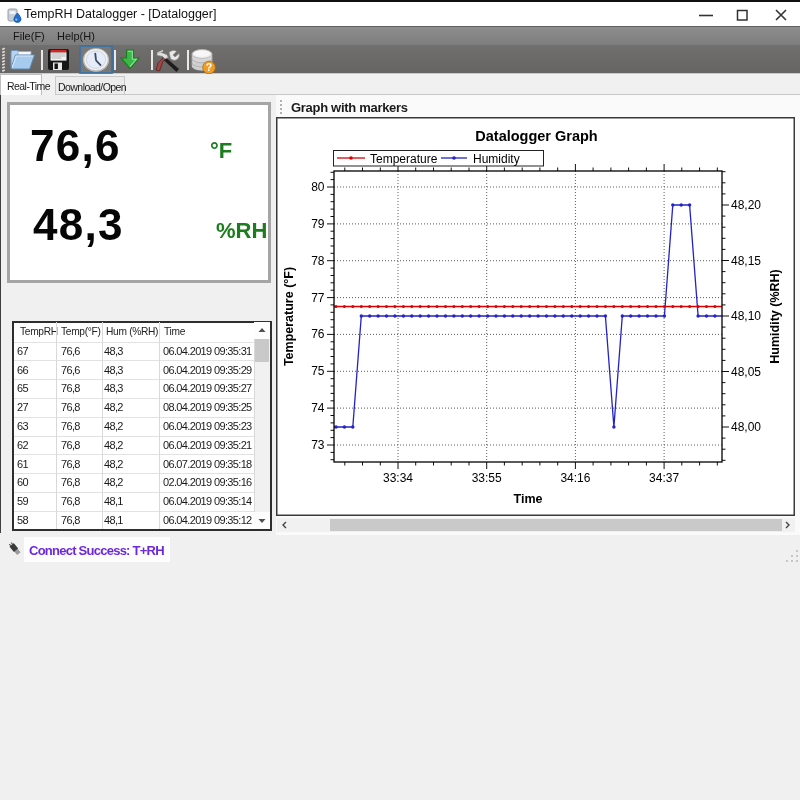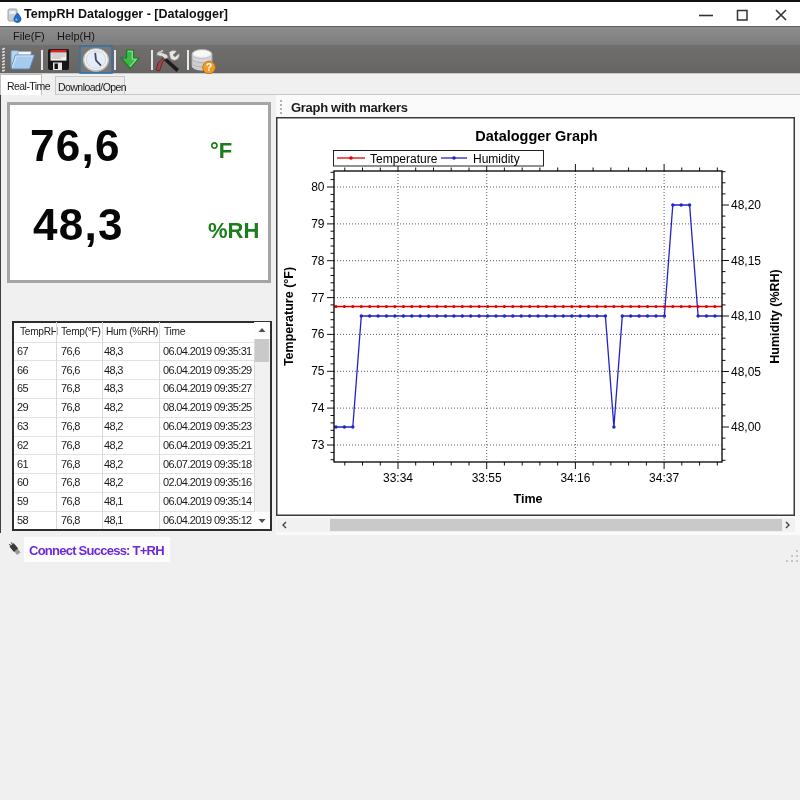--- a/index.html
+++ b/index.html
@@ -1,18 +1,18 @@
 <!DOCTYPE html>
 <html><head><meta charset="utf-8">
 <style>
 *{margin:0;padding:0;box-sizing:border-box}
 html,body{width:800px;height:800px;background:#f0f0f0;font-family:"Liberation Sans",sans-serif;position:relative;overflow:hidden}
 .abs{position:absolute}
 #titlebar{position:absolute;left:0;top:0;width:800px;height:26px;background:#fff;border-top:2px solid #111}
-#title{position:absolute;left:24px;top:5px;font-size:12.5px;font-weight:bold;color:#111}
+#title{position:absolute;left:24px;top:5px;font-size:12.5px;font-weight:normal;color:#111}
 #menubar{position:absolute;left:0;top:26px;width:800px;height:19px;background:linear-gradient(#8d8d8d,#7d7d7d);border-top:1px solid #5f5f5f}
 #menubar span{position:absolute;top:3px;font-size:11px;color:#151515}
 #toolbar{position:absolute;left:0;top:45px;width:800px;height:29px;background:linear-gradient(#716f6d,#676563);border-bottom:1px solid #c9c9c9}
 #tabstrip{position:absolute;left:0;top:74px;width:800px;height:21px;background:#f0f0f0}
 .tab{position:absolute;font-size:10.5px;color:#1a1a1a;white-space:nowrap;letter-spacing:-0.55px}
 #tab1{left:0;top:0;width:42px;height:21px;background:#fff;border:1px solid #bfbfbf;border-bottom:none;padding:5px 0 0 6px}
 #tab2{left:55px;top:2px;width:70px;height:19px;background:#ececec;border:1px solid #c8c8c8;border-bottom:none;padding:4px 0 0 2px}
 #tabline{position:absolute;left:56px;top:94px;width:744px;height:1px;background:#c8c8c8}
 #dispbox{position:absolute;left:7px;top:102px;width:264px;height:181px;background:#fff;border:3px solid #a5a5a5}
 .big{position:absolute;font-weight:bold;color:#060606;font-size:44px;line-height:1;letter-spacing:1.3px}
@@ -113,21 +113,21 @@
   <div class="tab" id="tab1">Real-Time</div>
   <div class="tab" id="tab2">Download/Open</div>
 </div>
 <div id="tabline"></div>
 <div style="position:absolute;left:0;top:95px;width:1px;height:438px;background:#3f3f3f"></div>
 
 <div id="dispbox"></div>
 <span class="big" style="left:30px;top:123.5px">76,6</span>
 <span class="unit" style="left:210px;top:139.5px">°F</span>
 <span class="big" style="left:33px;top:202.5px">48,3</span>
-<span class="unit" style="left:208px;top:219.8px">%RH</span>
+<span class="unit" style="left:216px;top:219.8px">%RH</span>
 
 <div id="tablebox"></div>
 <span class="th" style="left:20px;top:326px">TempRH</span>
 <span class="th" style="left:61px;top:326px">Temp(°F)</span>
 <span class="th" style="left:106px;top:326px">Hum (%RH)</span>
 <span class="th" style="left:164px;top:326px">Time</span>
 <div class="rline" style="top:341.5px"></div>
 <div class="rline" style="top:360.3px"></div>
 <div class="rline" style="top:379.1px"></div>
 <div class="rline" style="top:397.9px"></div>
@@ -142,21 +142,21 @@
 <span class="tc" style="left:104px;top:344.7px">48,3</span>
 <span class="tc" style="left:163px;top:344.7px">06.04.2019 09:35:31</span>
 <span class="tc" style="left:17px;top:363.5px">66</span>
 <span class="tc" style="left:61px;top:363.5px">76,6</span>
 <span class="tc" style="left:104px;top:363.5px">48,3</span>
 <span class="tc" style="left:163px;top:363.5px">06.04.2019 09:35:29</span>
 <span class="tc" style="left:17px;top:382.3px">65</span>
 <span class="tc" style="left:61px;top:382.3px">76,8</span>
 <span class="tc" style="left:104px;top:382.3px">48,3</span>
 <span class="tc" style="left:163px;top:382.3px">06.04.2019 09:35:27</span>
-<span class="tc" style="left:17px;top:401.1px">29</span>
+<span class="tc" style="left:17px;top:401.1px">27</span>
 <span class="tc" style="left:61px;top:401.1px">76,8</span>
 <span class="tc" style="left:104px;top:401.1px">48,2</span>
 <span class="tc" style="left:163px;top:401.1px">08.04.2019 09:35:25</span>
 <span class="tc" style="left:17px;top:419.9px">63</span>
 <span class="tc" style="left:61px;top:419.9px">76,8</span>
 <span class="tc" style="left:104px;top:419.9px">48,2</span>
 <span class="tc" style="left:163px;top:419.9px">06.04.2019 09:35:23</span>
 <span class="tc" style="left:17px;top:438.7px">62</span>
 <span class="tc" style="left:61px;top:438.7px">76,8</span>
 <span class="tc" style="left:104px;top:438.7px">48,2</span>

